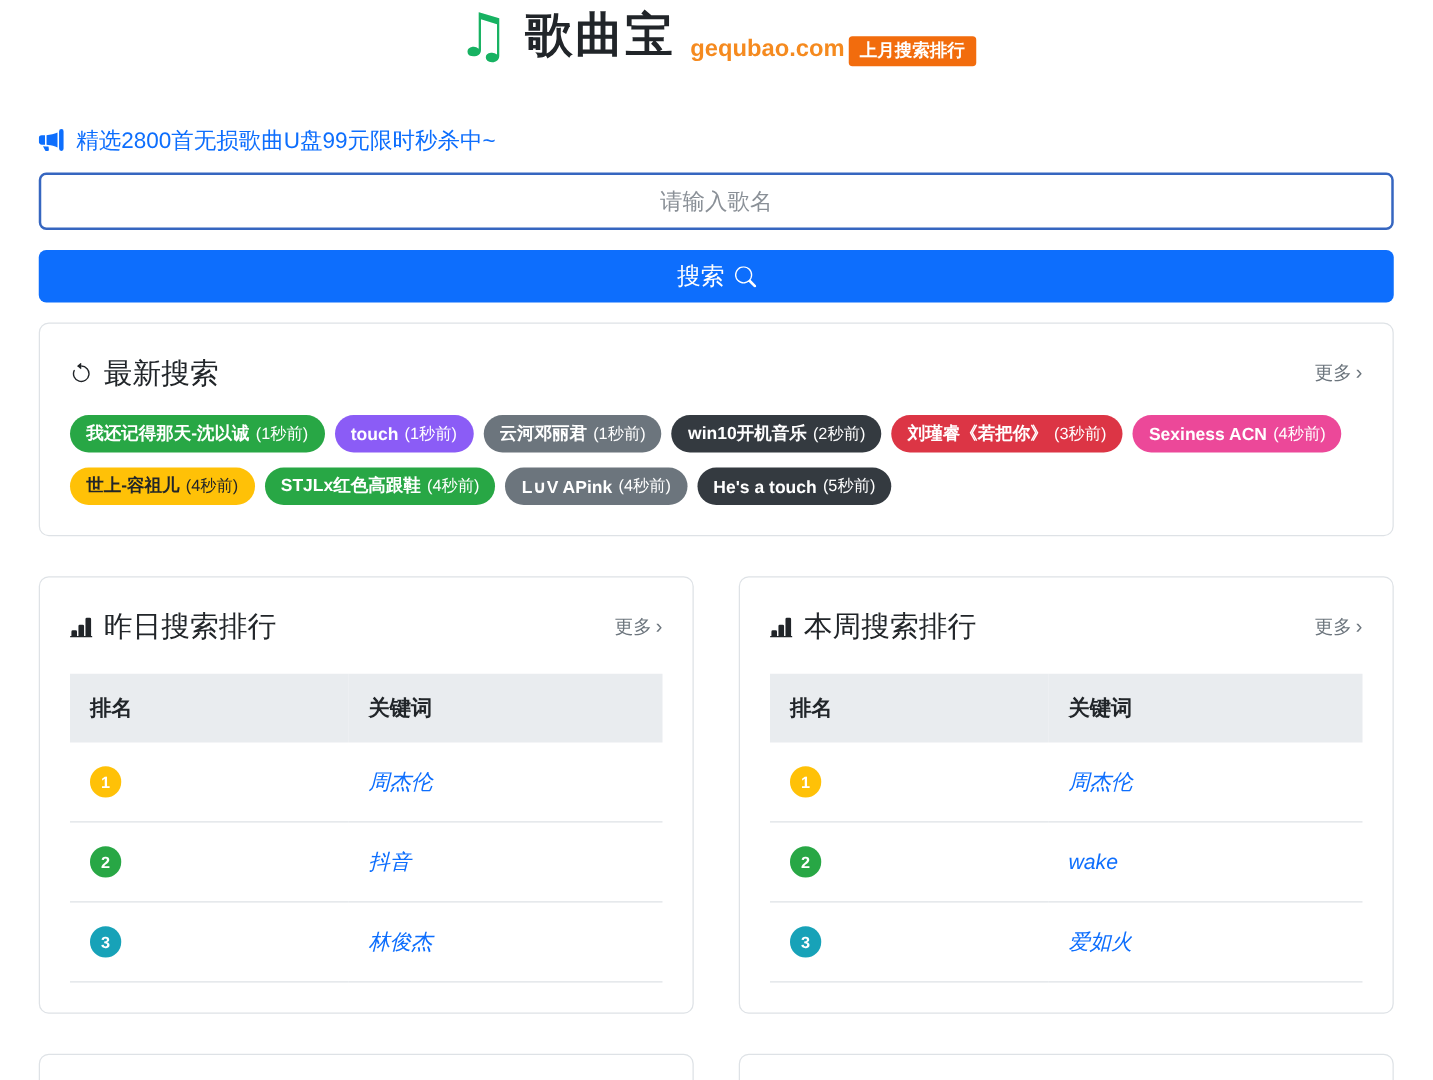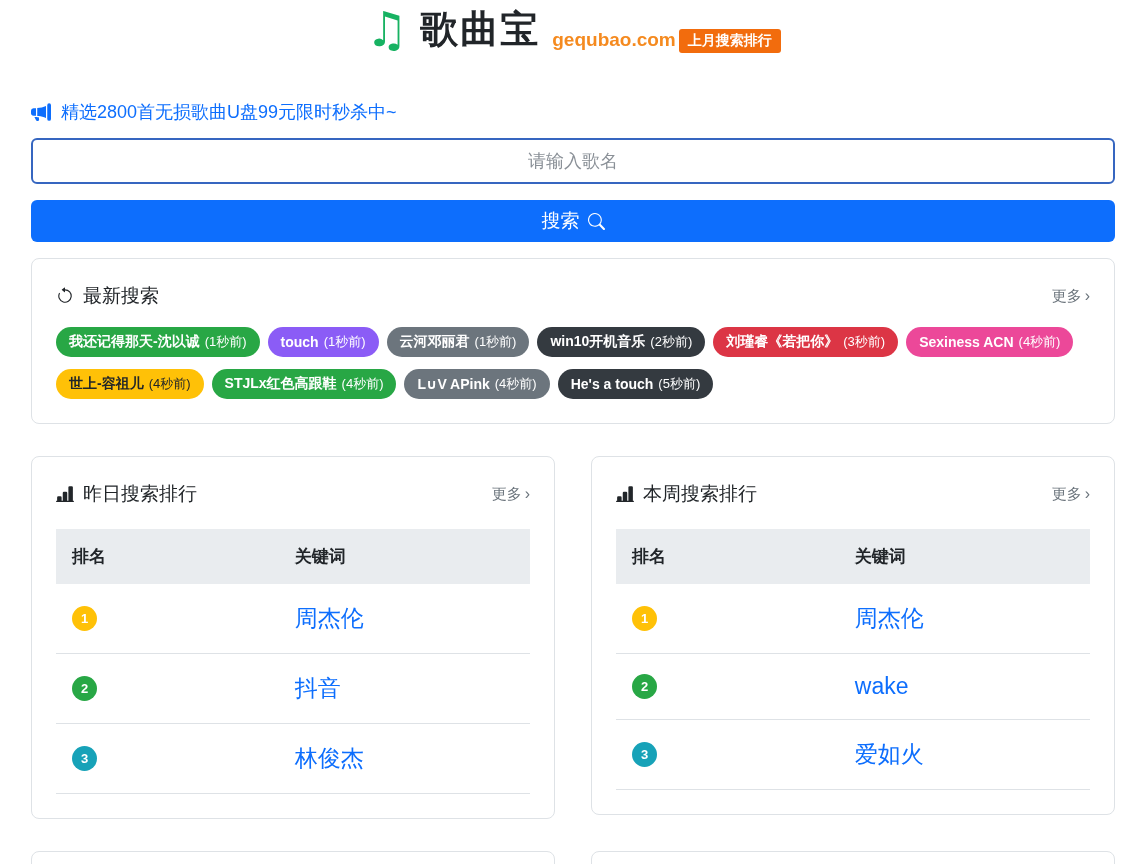--- a/index.html
+++ b/index.html
@@ -34,21 +34,21 @@
   .search-btn {
     width:100%; height:42px; margin-top:16px;
     background:var(--primary,#0d6efd); color:#fff; border:none; border-radius:6px;
     font-size:19px; display:flex; align-items:center; justify-content:center; gap:8px;
     cursor:pointer; font-family:inherit;
   }
 
   
   .card { border:1px solid var(--border,#dee2e6); border-radius:8px; margin-top:16px; padding:24px; background:#fff; }
   .card-head { display:flex; justify-content:space-between; align-items:center; }
-  .card-title { display:flex; align-items:center; gap:9px; font-size:19px; color:#212529; }
+  .card-title { display:flex; align-items:center; gap:9px; font-size:23px; color:#212529; }
   .card-title svg { fill:#212529; }
   .more { color:var(--muted,#6c757d); font-size:15px; display:flex; align-items:center; gap:3px; cursor:pointer; text-decoration:none; }
   .more .chev { font-size:16px; line-height:1; color:var(--muted,#6c757d); }
 
   
   .tags { margin-top:18px; display:flex; flex-wrap:wrap; gap:12px 8px; }
   .tag {
     display:inline-flex; align-items:center; gap:5px;
     padding:6px 13px; border-radius:15px; font-size:14px;
     cursor:pointer; text-decoration:none; white-space:nowrap;
@@ -63,21 +63,21 @@
     background:var(--table_head_bg,#e9ecef); text-align:left;
     font-size:17px; padding:16px; font-weight:bold;
   }
   .rank-table th:first-child { width:47%; }
   .rank-table td { padding:19px 16px; border-bottom:1px solid var(--border,#dee2e6); font-size:17px; }
   .badge {
     display:inline-flex; width:25px; height:25px; border-radius:50%;
     color:#fff; font-size:13px; font-weight:bold;
     align-items:center; justify-content:center;
   }
-  a.keyword { color:var(--link,#0d6efd); text-decoration:none; font-size:23px; cursor:pointer; }
+  a.keyword { color:var(--link,#0d6efd); text-decoration:none; font-size:17px; cursor:pointer;font-style:italic; }
 </style>
 </head>
 <body>
 
 <div class="container">
 
   <header class="site-header">
     <span class="logo-note">♫</span>
     <h1 class="site-name">歌曲宝</h1>
     <div class="header-right">

